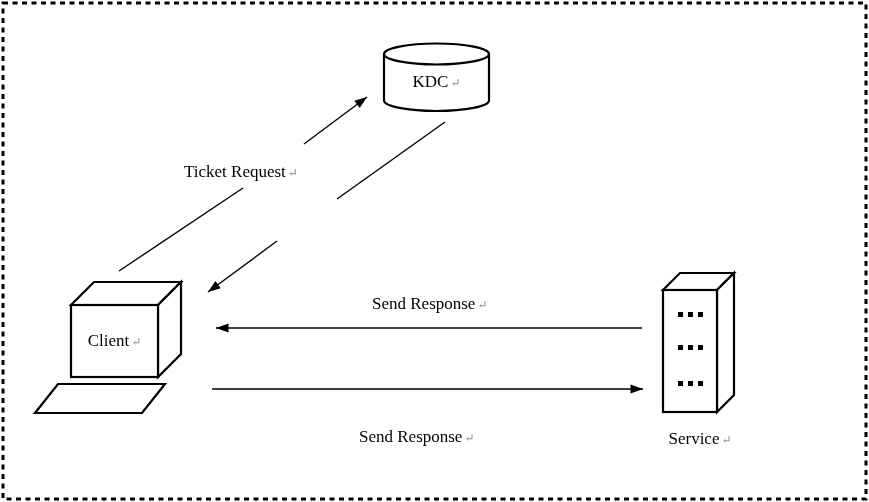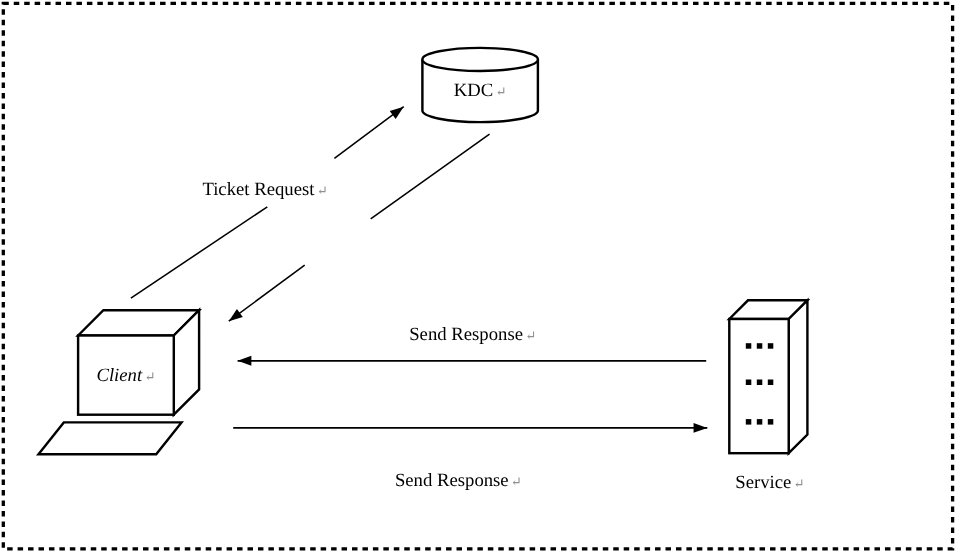--- a/index.html
+++ b/index.html
@@ -102,21 +102,21 @@
 
     <line class="edge-line horiz" x1="642" y1="328" x2="216" y2="328" marker-end="url(#arrowhead)"></line>
 
     <line class="edge-line horiz" x1="212" y1="389" x2="643" y2="389" marker-end="url(#arrowhead)"></line>
   </svg>
 
   <div class="label centered" style="left:384px; top:72px; width:105px;">
     <span>KDC</span><span class="return-mark">↵</span>
   </div>
 
-  <div class="label centered" style="left:71px; top:331px; width:87px;font-style:italic;">
+  <div class="label centered" style="left:71px; top:331px; width:87px;">
     <span>Client</span><span class="return-mark">↵</span>
   </div>
 
   <div class="label centered" style="left:650px; top:429px; width:100px;">
     <span>Service</span><span class="return-mark">↵</span>
   </div>
 
   <div class="label" style="left:184px; top:162px;">
     <span>Ticket Request</span><span class="return-mark">↵</span>
   </div>

